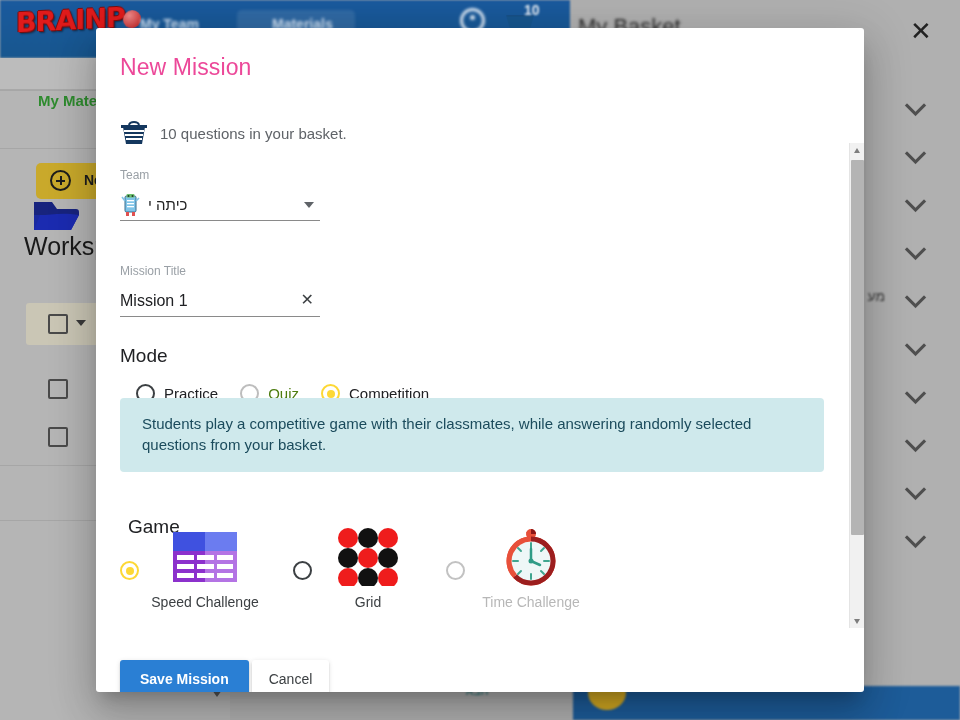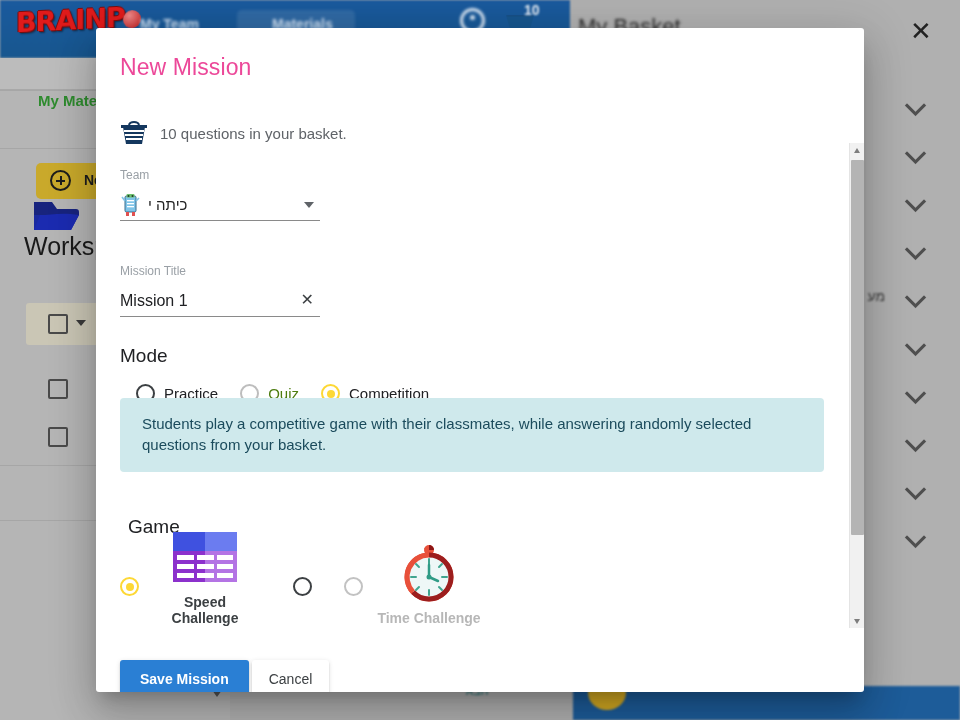--- a/index.html
+++ b/index.html
@@ -221,21 +221,21 @@
   .rb-label { font-size: 15px; color: #202124; }
   .rb-label.disabled { color: #4d7c0f; }
 
   .info-box {
     position: absolute; left: 24px; top: 370px; width: 704px;
     background: #cfe9ec; border-radius: 4px;
     padding: 15px 22px 16px 22px;
   }
   .info-text { font-size: 15px; line-height: 1.42; color: #1b4b5c; }
 
-  .game-row { position: absolute; left: 24px; top: 480px; display: flex; font-weight: bold; }
+  .game-row { position: absolute; left: 24px; top: 480px; display: flex; }
   .game-opt { display: flex; align-items: flex-end; position: relative; }
   .game-rb {
     width: 19px; height: 19px; border-radius: 50%;
     border: 2px solid #3c4043; position: relative; flex: 0 0 auto;
     margin-bottom: 30px;
   }
   .game-rb.disabled { border-color: #c2c2c2; }
   .game-rb.checked { border-color: #fdd835; }
   .game-rb.checked:after {
     content: ""; position: absolute; left: 3.5px; top: 3.5px;
@@ -441,20 +441,36 @@
             <rect x="25" y="42" width="17" height="5" fill="#fff"></rect>
             <rect x="45" y="42" width="16" height="5" fill="#fff"></rect>
           </svg>
         </div>
         <div class="game-name">Speed Challenge</div>
       </div>
     </div>
 
     <div class="game-opt" style="margin-left:32px;">
       <span class="game-rb"></span>
+      <div class="game-body" style="width:92px;">
+        <div class="game-icon">
+          <svg width="62" height="58" viewBox="0 0 62 58">
+            <circle cx="11" cy="10" r="10" fill="#ef1c1c"></circle>
+            <circle cx="31" cy="10" r="10" fill="#111111"></circle>
+            <circle cx="51" cy="10" r="10" fill="#ef1c1c"></circle>
+            <circle cx="11" cy="30" r="10" fill="#111111"></circle>
+            <circle cx="31" cy="30" r="10" fill="#ef1c1c"></circle>
+            <circle cx="51" cy="30" r="10" fill="#111111"></circle>
+            <circle cx="11" cy="50" r="10" fill="#ef1c1c"></circle>
+            <circle cx="31" cy="50" r="10" fill="#111111"></circle>
+            <circle cx="51" cy="50" r="10" fill="#ef1c1c"></circle>
+          </svg>
+        </div>
+        <div class="game-name">Grid</div>
+      </div>
     </div>
 
     <div class="game-opt" style="margin-left:32px;">
       <span class="game-rb disabled"></span>
       <div class="game-body" style="width:112px;">
         <div class="game-icon">
           <svg width="60" height="60" viewBox="0 0 60 60">
             <path d="M25 6 a6 6 0 0 1 10 0 a12 12 0 0 0 -10 0 Z" fill="#8c1616"></path>
             <circle cx="30" cy="7" r="5" fill="#e8503a"></circle>
             <path d="M30 2 a5 5 0 0 1 5 5 l-5 0 Z" fill="#8c1616"></path>

